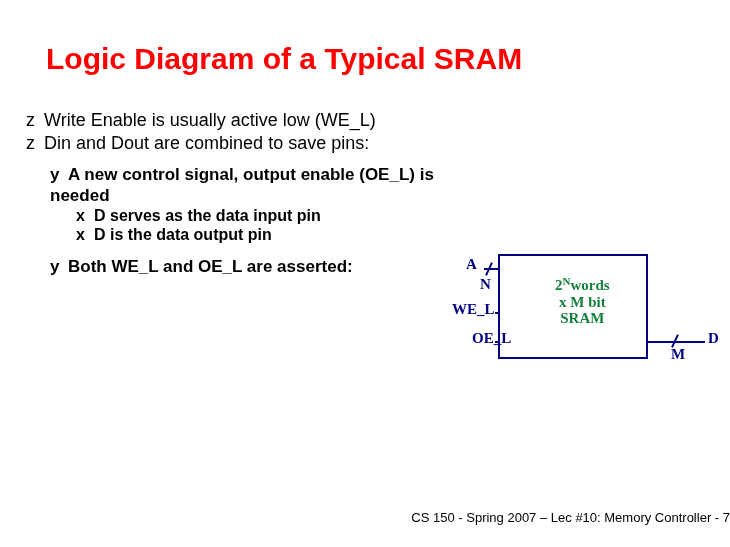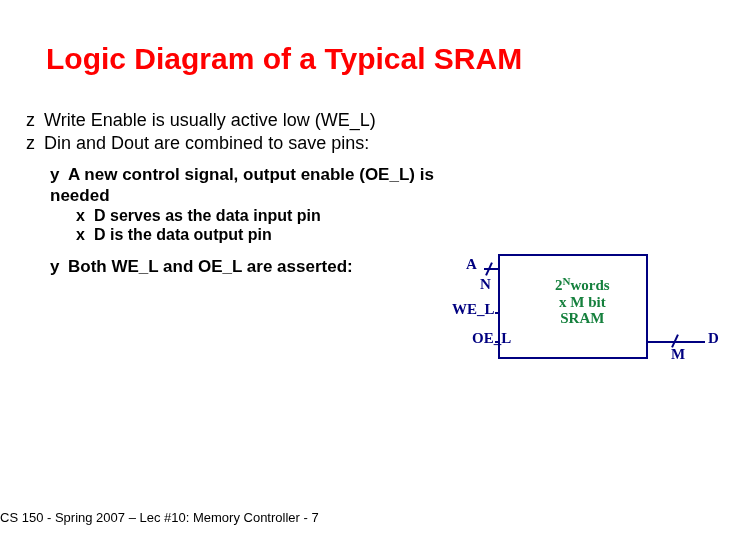--- a/index.html
+++ b/index.html
@@ -111,21 +111,21 @@
   .wire-D  { position:absolute; left:198px; top:87px; width:57px; height:2px; background:#000080; }
 
   .tick-N { position:absolute; left:38px;  top:8px;  width:2px; height:14px; background:#000080; transform:rotate(25deg); }
   .tick-M { position:absolute; left:224px; top:80px; width:2px; height:14px; background:#000080; transform:rotate(25deg); }
 
   .footer {
     position: absolute;
     bottom: 22px;
     left: 0;
     width: 730px;
-    text-align: left;
+    text-align: right;
     font-family: Arial, sans-serif;
     font-size: 13px;
     color: #000;
   }
 </style>
 </head>
 <body>
 
 <div class="slide">
 

